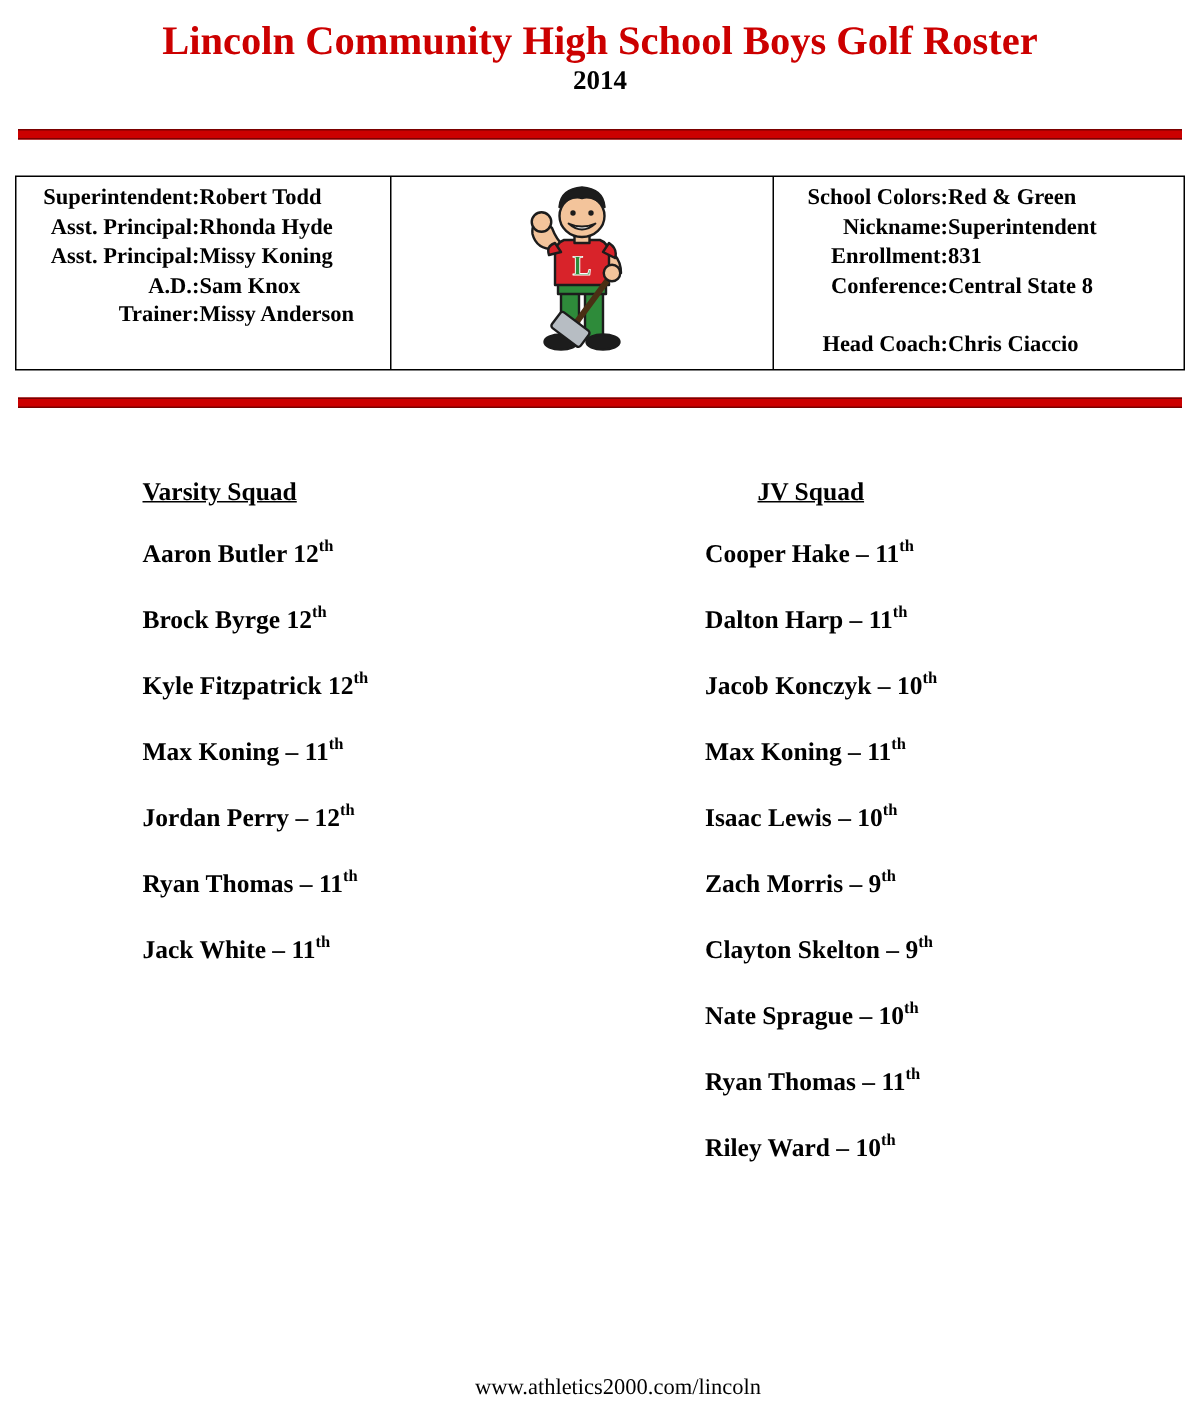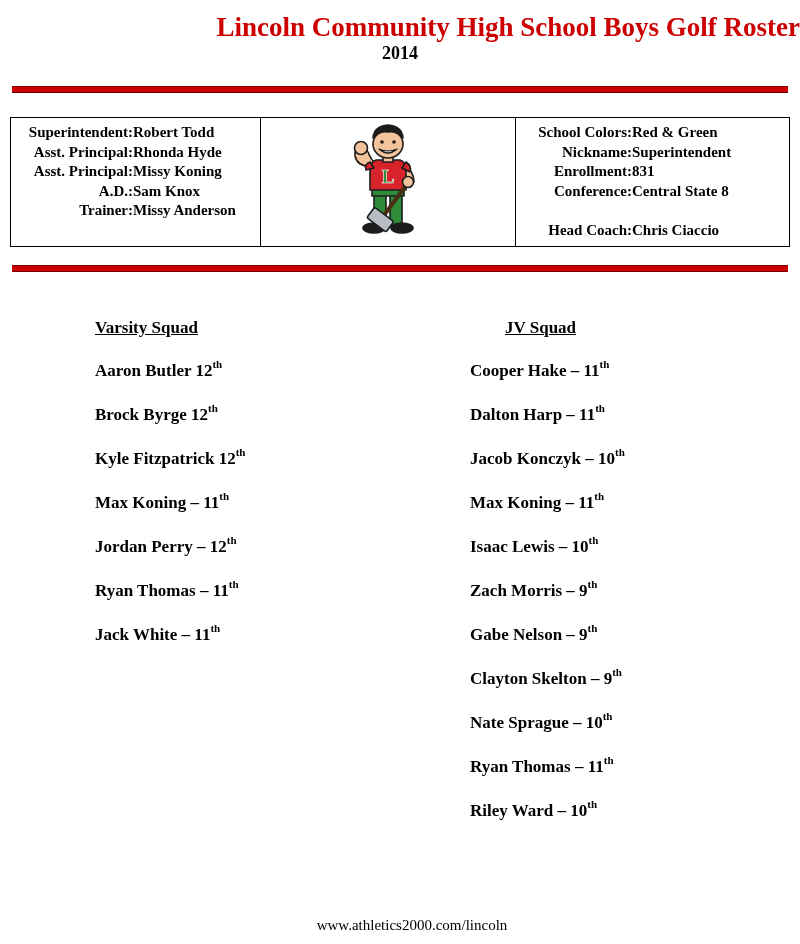--- a/index.html
+++ b/index.html
@@ -7,21 +7,21 @@
   body {
     width: 800px; height: 944px;
     font-family: "Liberation Serif", "DejaVu Serif", serif;
     color: #000;
     position: relative;
     overflow: hidden;
   }
   .page { width: 800px; height: 944px; position: relative; }
 
   .title {
-    text-align: right;
+    text-align: center;
     font-weight: bold;
     font-size: 27px;
     color: var(--accent_red, #cc0000);
     padding-top: 12px;
     line-height: 30px;
   }
   .year {
     text-align: center;
     font-weight: bold;
     font-size: 18px;
@@ -261,21 +261,20 @@
           <div class="player"><span>Dalton Harp – 11</span><sup>th</sup></div>
 
           <div class="player"><span>Jacob Konczyk – 10</span><sup>th</sup></div>
 
           <div class="player"><span>Max Koning – 11</span><sup>th</sup></div>
 
           <div class="player"><span>Isaac Lewis – 10</span><sup>th</sup></div>
 
           <div class="player"><span>Zach Morris – 9</span><sup>th</sup></div>
 
-          <div class="player"><span>Gabe Nelson – 9</span><sup>th</sup></div>
 
           <div class="player"><span>Clayton Skelton – 9</span><sup>th</sup></div>
 
           <div class="player"><span>Nate Sprague – 10</span><sup>th</sup></div>
 
           <div class="player"><span>Ryan Thomas – 11</span><sup>th</sup></div>
 
           <div class="player"><span>Riley Ward – 10</span><sup>th</sup></div>
         </div>
     </div>

